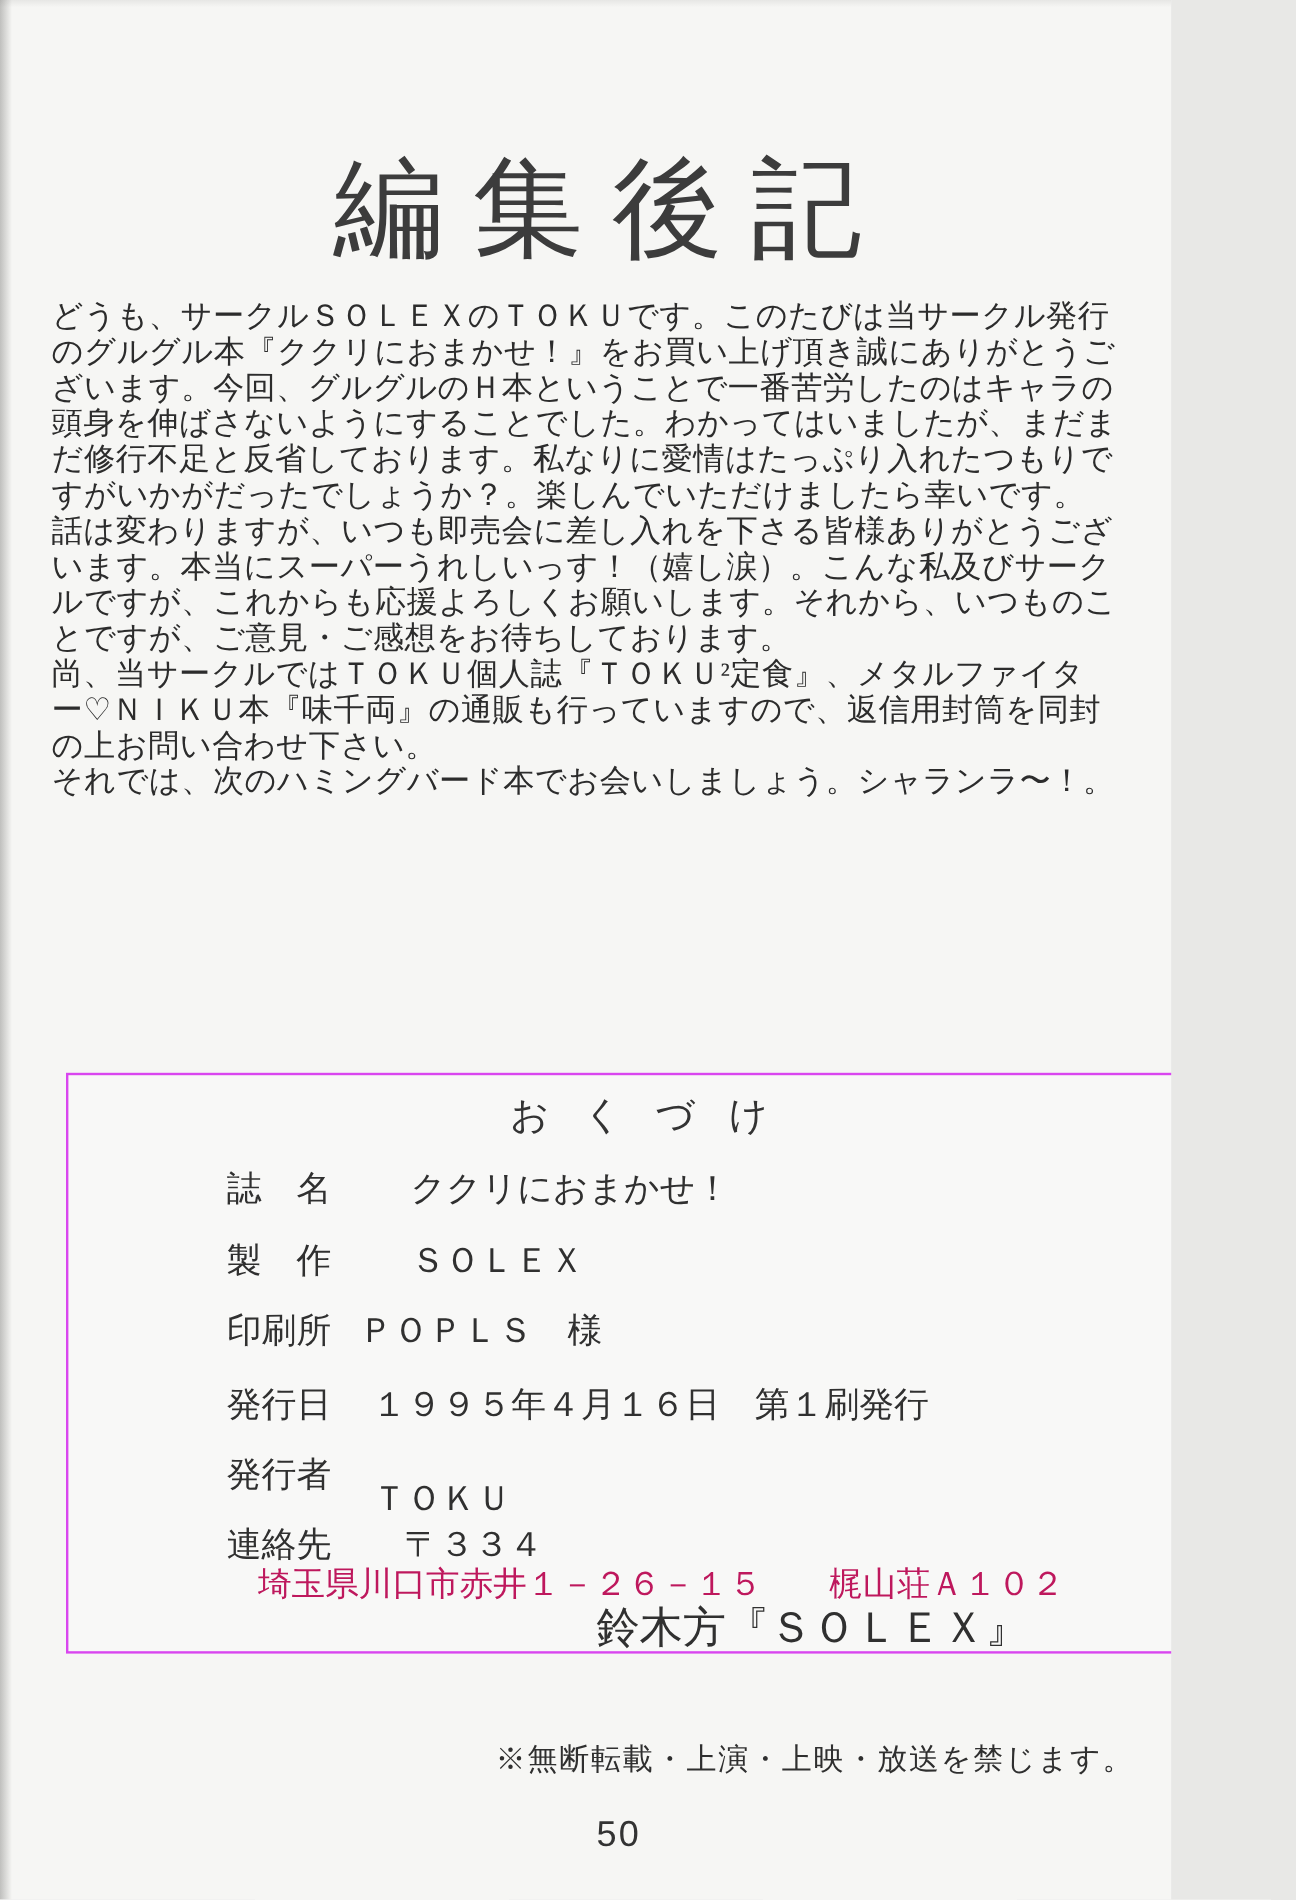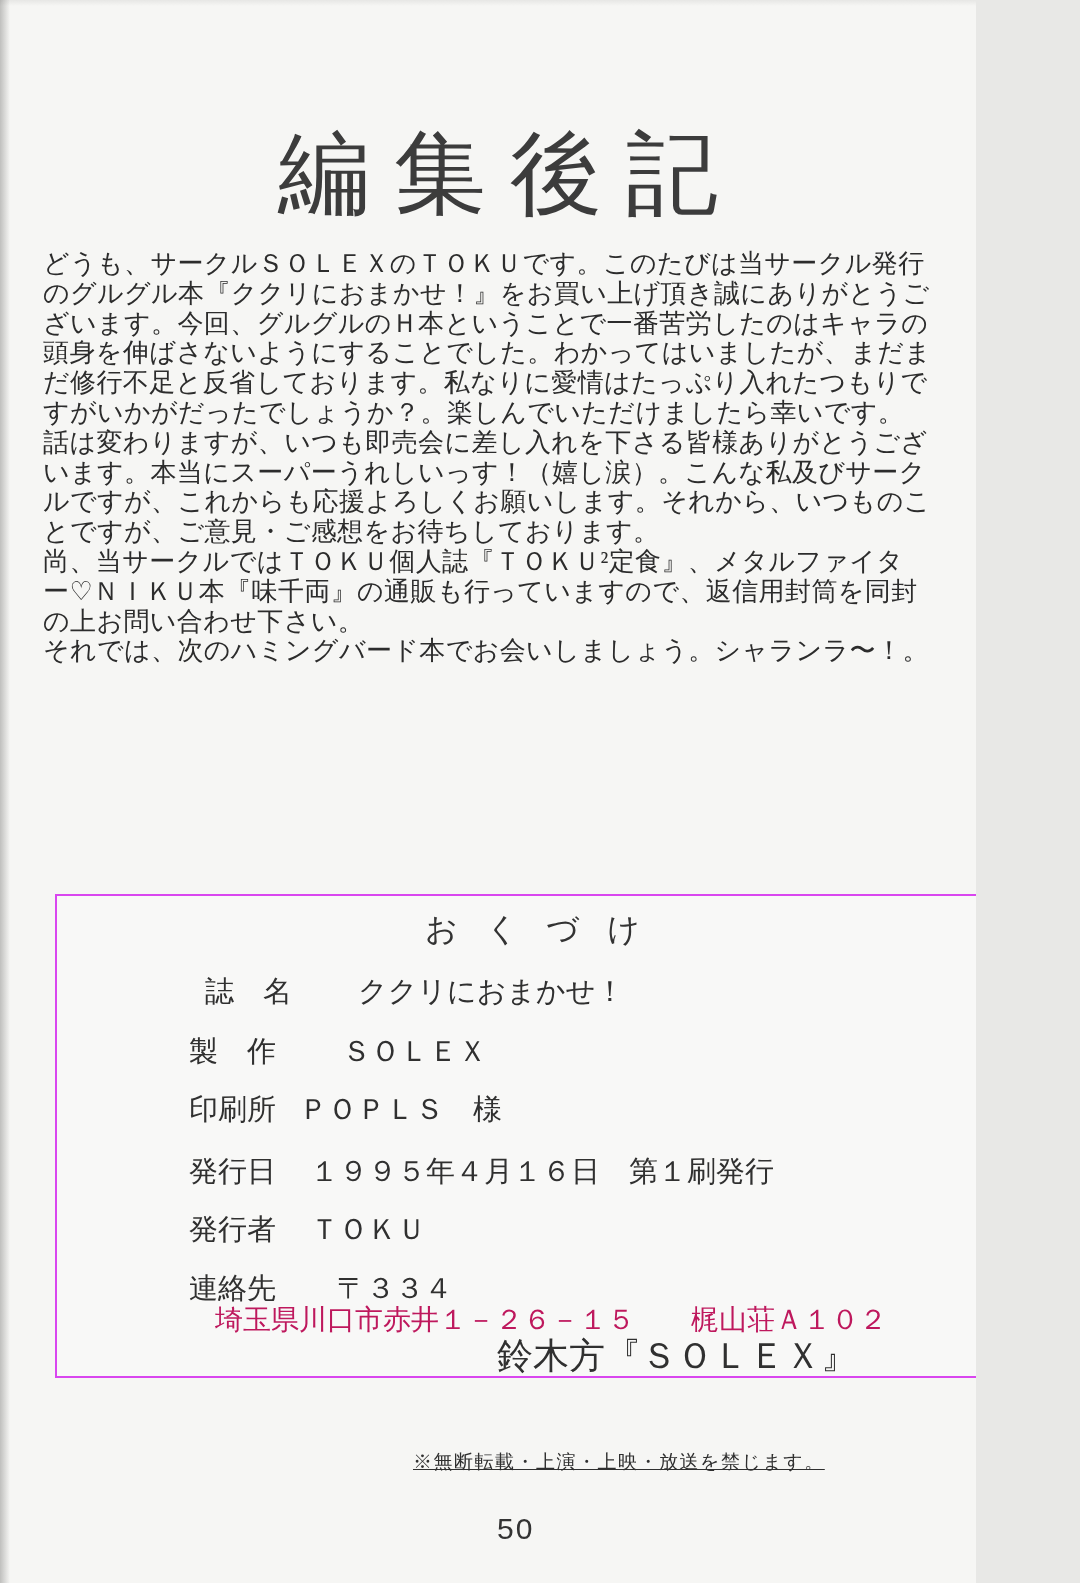--- a/index.html
+++ b/index.html
@@ -39,29 +39,29 @@
     border:2px solid #d946ef;
     background:rgba(255,255,255,0.25);
   }
   .colophon-title{
     position:absolute;left:368px;top:14px;
     font-size:32px;line-height:1.2;letter-spacing:28px;white-space:pre;
     color:#333;
   }
   .clabel{position:absolute;left:132px;font-size:29px;line-height:1.2;white-space:pre;color:#303030;}
   .cvalue{position:absolute;font-size:29px;line-height:1.2;white-space:pre;color:#303030;}
-  .r0{top:78px;margin-left:16px;}  .r1{top:138px;} .r2{top:196px;text-align:right;}
+  .r0{top:78px;}  .r1{top:138px;} .r2{top:196px;text-align:right;}
   .r3{top:258px;} .r4{top:316px;} .r5{top:375px;}
   .v0{left:285px;} .v1{left:285px;} .v2{left:242px;}
-  .v3{left:253px;} .v4{left:253px;} .v5{left:280px;}
+  .v3{left:253px;} .v4{left:253px;margin-top:20px;} .v5{left:280px;}
   .addr1{position:absolute;left:158px;top:405px;font-size:28px;white-space:pre;color:#be185d;}
   .addr2{position:absolute;left:440px;top:436px;font-size:36px;white-space:pre;color:#303030;}
   .copyright{
     position:absolute;left:413px;top:1449px;
-    font-size:19px;letter-spacing:1.5px;white-space:pre;color:#2f2f2f;text-decoration:underline;
+    font-size:25px;letter-spacing:1.5px;white-space:pre;color:#2f2f2f;
   }
   .pageno{
     position:absolute;left:497px;top:1512px;
     font-family:"Liberation Sans","DejaVu Sans",sans-serif;
     font-size:30px;letter-spacing:2px;color:#333;
   }
 </style>
 </head>
 <body>
 

